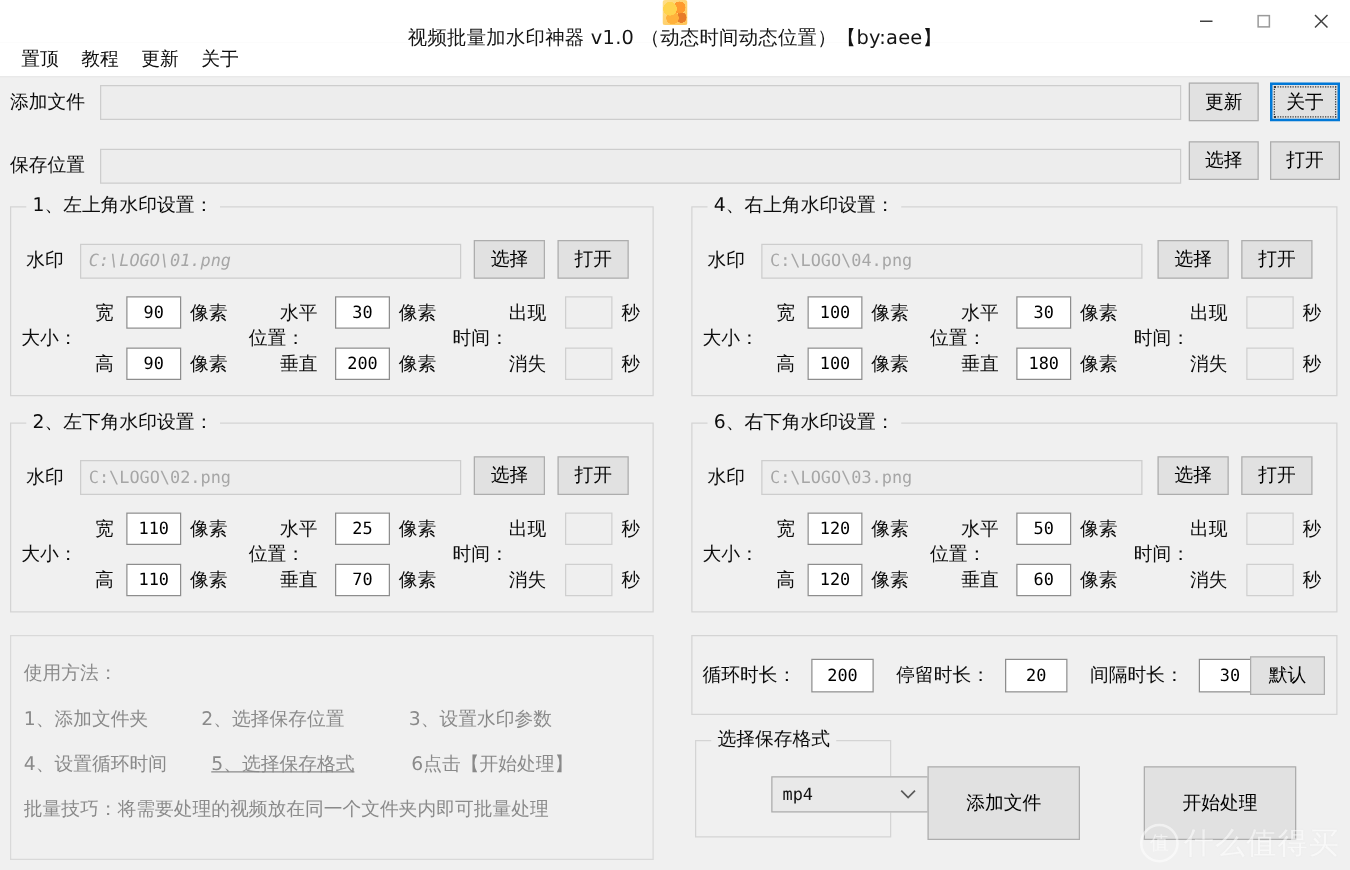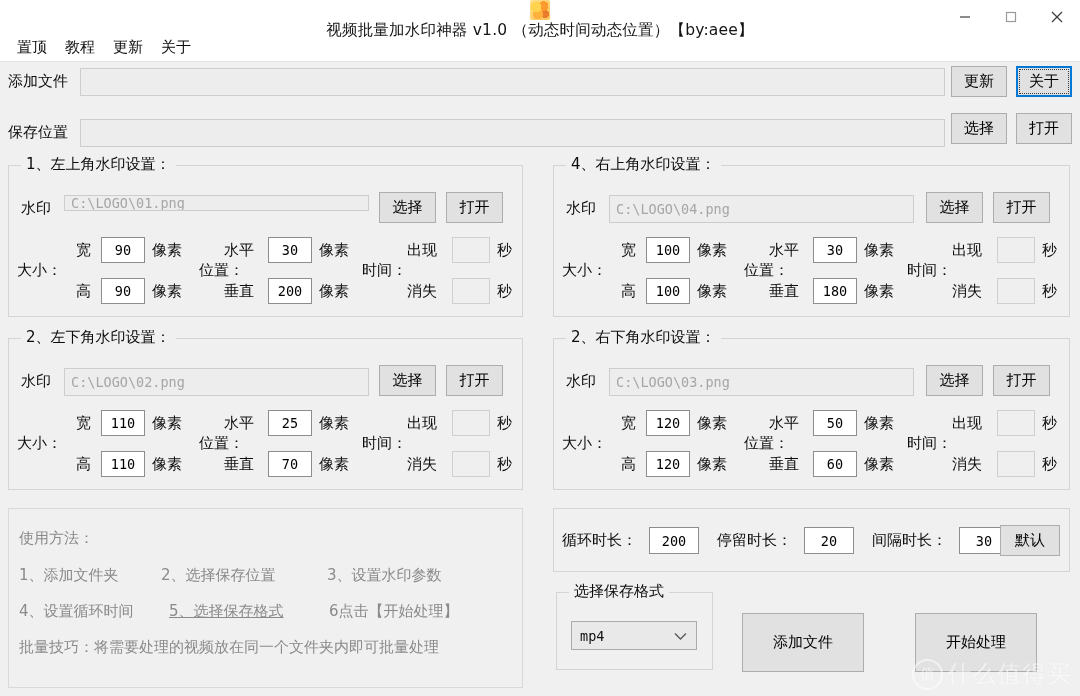--- a/index.html
+++ b/index.html
@@ -166,20 +166,21 @@
     background: #e9e9e9;
     border: 1px solid #acacac;
     box-sizing: border-box;
     display: flex;
     align-items: center;
     padding-left: 8px;
     font-family: "DejaVu Sans Mono", "Liberation Mono", monospace;
     font-size: 13.5px;
     color: #111;
     position: relative;
+    margin-left: 46px;
   }
   .chev {
     position: absolute;
     right: 9px;
     top: 50%;
     transform: translateY(-50%);
   }
 
   
   .watermark {
@@ -250,21 +251,21 @@
 
 <div class="lbl abs" style="left:8px; top:123px;">保存位置</div>
 <div class="wtext abs" style="left:80px; top:119px; width:865px; height:28px;" placeholder=""></div>
 <div class="wbtn abs" style="left:951px; top:113px; width:56px; height:31px;">选择</div>
 <div class="wbtn abs" style="left:1016px; top:113px; width:56px; height:31px;">打开</div>
 
 <div class="group" style="left:8px; top:165px; width:515px; height:152px;">
   <div class="group-legend">1、左上角水印设置：</div>
 
   <div class="lbl abs" style="left:12px; top:33px;">水印</div>
-  <div class="wtext abs" style="left:55px; top:29px; width:305px; height:16px;">C:\LOGO\01.png</div>
+  <div class="wtext abs" style="left:55px; top:29px; width:305px; height:28px;font-style:italic;">C:\LOGO\01.png</div>
   <div class="wbtn abs" style="left:370px; top:26px; width:57px; height:31px;">选择</div>
   <div class="wbtn abs" style="left:437px; top:26px; width:57px; height:31px;">打开</div>
 
   <div class="lbl abs" style="left:8px; top:95px;">大小：</div>
   <div class="lbl abs" style="left:67px; top:75px;">宽</div>
   <div class="wnum abs" style="left:92px; top:71px; width:44px; height:26px;">90</div>
   <div class="lbl abs" style="left:143px; top:75px;">像素</div>
   <div class="lbl abs" style="left:67px; top:116px;">高</div>
   <div class="wnum abs" style="left:92px; top:112px; width:44px; height:26px;">90</div>
   <div class="lbl abs" style="left:143px; top:116px;">像素</div>
@@ -346,21 +347,21 @@
   <div class="lbl abs" style="left:353px; top:95px;">时间：</div>
   <div class="lbl abs" style="left:398px; top:75px;">出现</div>
   <div class="wnum empty abs" style="left:443px; top:71px; width:38px; height:26px;"></div>
   <div class="lbl abs" style="left:488px; top:75px;">秒</div>
   <div class="lbl abs" style="left:398px; top:116px;">消失</div>
   <div class="wnum empty abs" style="left:443px; top:112px; width:38px; height:26px;"></div>
   <div class="lbl abs" style="left:488px; top:116px;">秒</div>
 </div>
 
 <div class="group" style="left:553px; top:338px; width:517px; height:152px;">
-  <div class="group-legend">2、右下角水印设置：</div>
+  <div class="group-legend">6、右下角水印设置：</div>
 
   <div class="lbl abs" style="left:12px; top:33px;">水印</div>
   <div class="wtext abs" style="left:55px; top:29px; width:305px; height:28px;">C:\LOGO\03.png</div>
   <div class="wbtn abs" style="left:372px; top:26px; width:57px; height:31px;">选择</div>
   <div class="wbtn abs" style="left:439px; top:26px; width:57px; height:31px;">打开</div>
 
   <div class="lbl abs" style="left:8px; top:95px;">大小：</div>
   <div class="lbl abs" style="left:67px; top:75px;">宽</div>
   <div class="wnum abs" style="left:92px; top:71px; width:44px; height:26px;">120</div>
   <div class="lbl abs" style="left:143px; top:75px;">像素</div>

